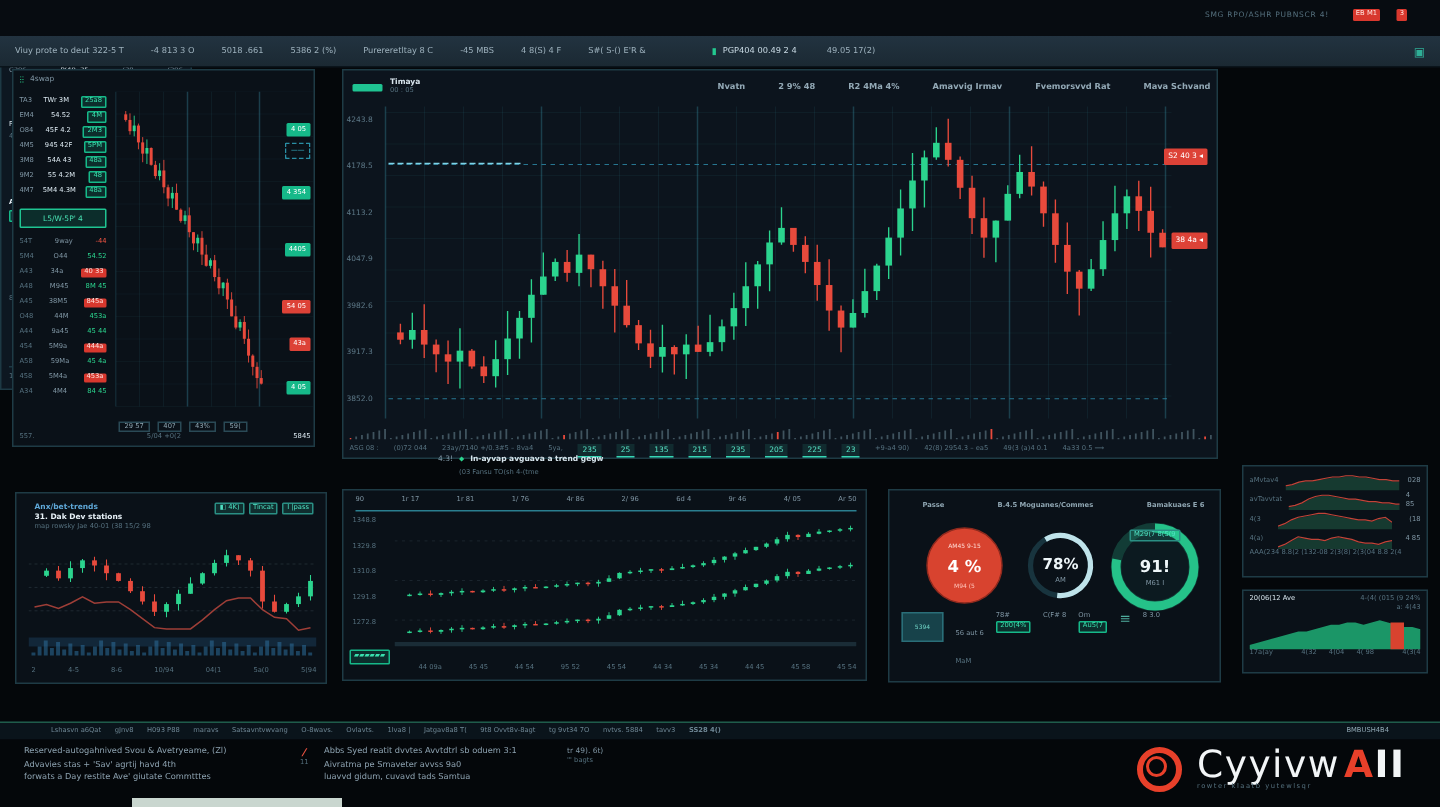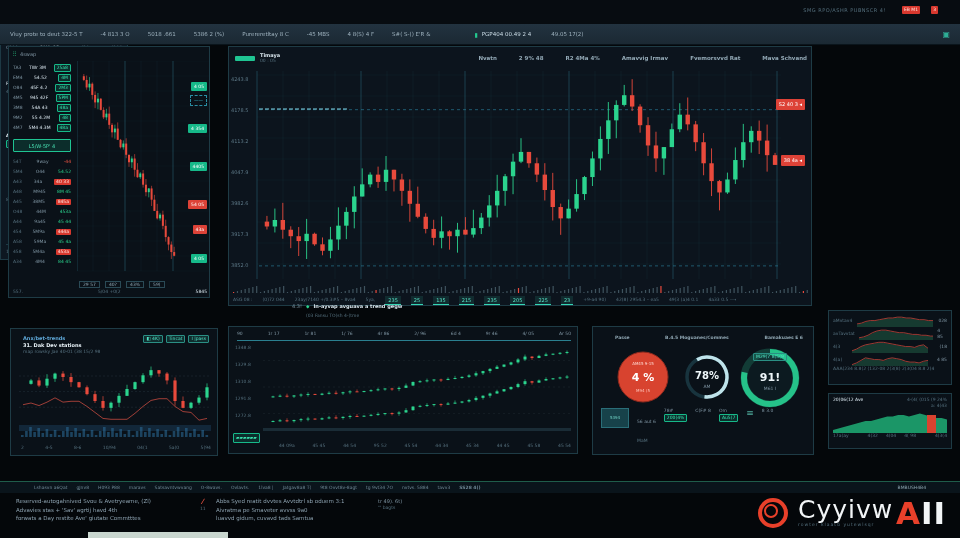--- a/index.html
+++ b/index.html
@@ -41,21 +41,21 @@
   .rp-ico{color:#6f8896;font-size:6px;}
   
   .gauge-label{font-size:4.5px;color:#8fa6b2;font-weight:bold;}
   
   #statusbar{left:0;top:481px;width:960px;height:12px;background:#0a141b;border-top:1px solid #1f5c4a;
              display:flex;align-items:center;padding:0 34px 0 34px;box-sizing:border-box;gap:9px;}
   .sb-item{font-size:4.5px;color:#6e8694;white-space:nowrap;}
   #footer{left:0;top:493px;width:960px;height:45px;background:#04070a;}
   .ft-line{font-size:5.5px;color:#8da2b0;line-height:1.55;white-space:nowrap;}
   #brandname{font-size:25px;font-weight:normal;color:#f2f5f7;letter-spacing:1px;text-align:center;}
-  #brand2{font-size:31px;font-weight:bold;letter-spacing:1px;color:#f2f5f7;}
+  #brand2{font-size:25px;font-weight:bold;letter-spacing:1px;color:#f2f5f7;}
   svg{display:block;}
 </style>
 </head>
 <body>
 
 <div id="app">
 
   <div id="topbar" class="abs">
     <div class="abs t5 dim" style="right:74px;top:7px;letter-spacing:.5px;">SMG RPO/ASHR PUBNSCR 4!</div>
     <div class="abs chipr t4" style="right:40px;top:6px;height:8px;line-height:8px;">EB M1</div>

